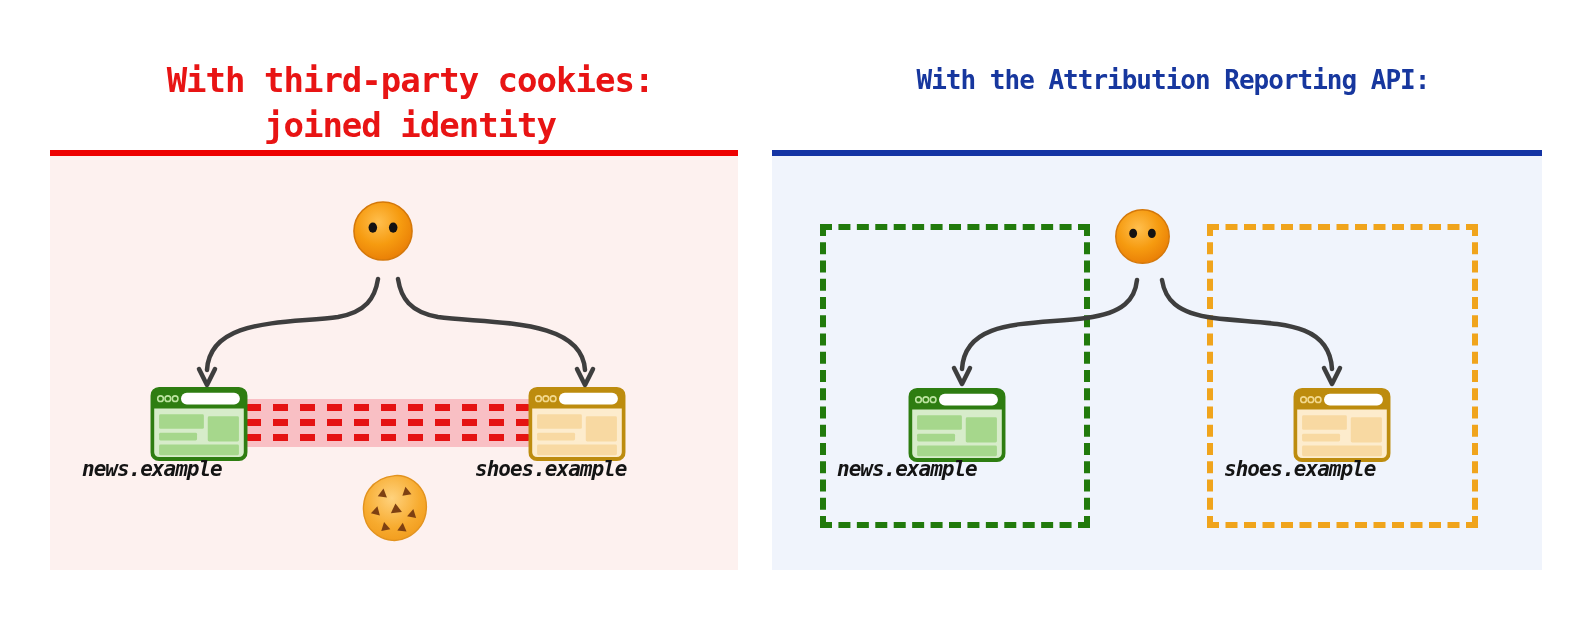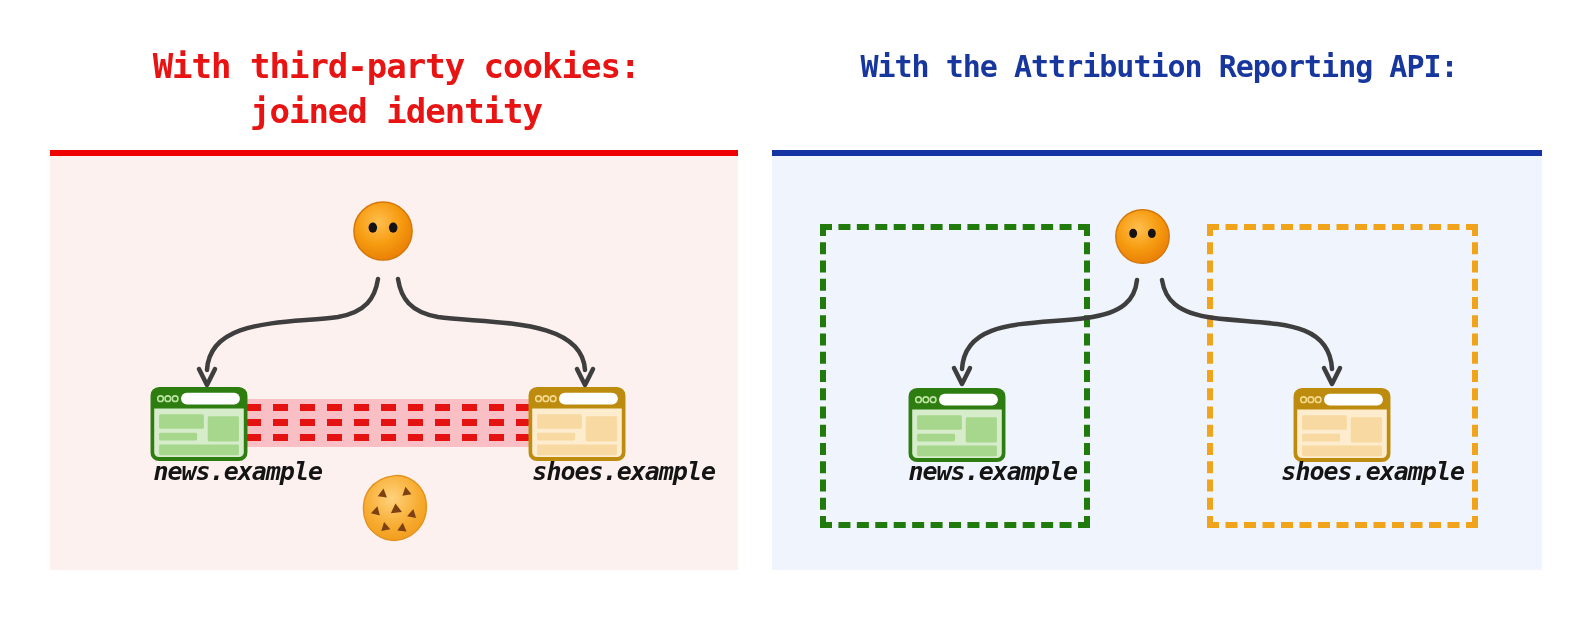--- a/index.html
+++ b/index.html
@@ -1,24 +1,24 @@
 <!DOCTYPE html>
 <html><head>
 <meta charset="utf-8">
 <style>
   html,body{margin:0;padding:0;background:#ffffff;}
   .canvas{
     position:relative;width:1592px;height:624px;background:#ffffff;
     font-family:"DejaVu Sans Mono","Liberation Mono",monospace;overflow:hidden;
   }
   .panel-title{
-    position:absolute;top:42px;margin:2px;text-align:center;
+    position:absolute;top:42px;margin:16px;text-align:center;
     font-size:34px;font-weight:bold;line-height:45px;letter-spacing:-1px;
   }
-  .panel-title.right{font-size:30px;}
+  .panel-title.right{font-size:26px;}
   .rule{position:absolute;top:150px;height:6px;}
   .panel-body{position:absolute;top:156px;height:414px;}
   .left-title,.left-rule,.left-body{left:50px;width:688px;}
   .right-title,.right-rule,.right-body{left:772px;width:770px;}
 
   .face{position:absolute;z-index:6;}
   .arrow-layer{position:absolute;inset:0;width:100%;height:100%;z-index:5;}
   .arrow-path{stroke:#3e3e3e;stroke-width:4.5;fill:none;stroke-linecap:round;stroke-linejoin:round;}
 
   .browser{position:absolute;width:98px;height:74px;z-index:4;}
@@ -29,22 +29,22 @@
     background:rgba(246,150,160,0.55);border-radius:5px;z-index:2;}
   .dash-row{position:absolute;left:3px;right:3px;height:7px;border-radius:2px;
     background:repeating-linear-gradient(90deg,#e51212 0 15px,transparent 15px 27px);}
   .dash-row.r1{top:5px;} .dash-row.r2{top:20px;} .dash-row.r3{top:35px;}
 
   .partition-box{position:absolute;top:68px;width:270px;height:304px;
     box-sizing:border-box;border:6px dashed #217a0c;z-index:1;}
   .partition-box.gold{border-color:#f0a41c;}
 
   .site-label{
-    position:absolute;top:301px;width:240px;text-align:right;z-index:6;
-    font-size:25px;font-weight:bold;font-style:italic;color:#141414;letter-spacing:-1px;
+    position:absolute;top:301px;width:240px;text-align:left;z-index:6;
+    font-size:21px;font-weight:bold;font-style:italic;color:#141414;letter-spacing:-1px;
   }
   .cookie{position:absolute;left:308px;top:315px;z-index:6;}
 </style>
 </head>
 <body>
 
 <svg width="0" height="0" style="position:absolute" aria-hidden="true">
   <defs>
     <radialGradient id="faceGrad" cx="42%" cy="35%" r="70%">
       <stop offset="0%" stop-color="#ffbf4e"></stop>

